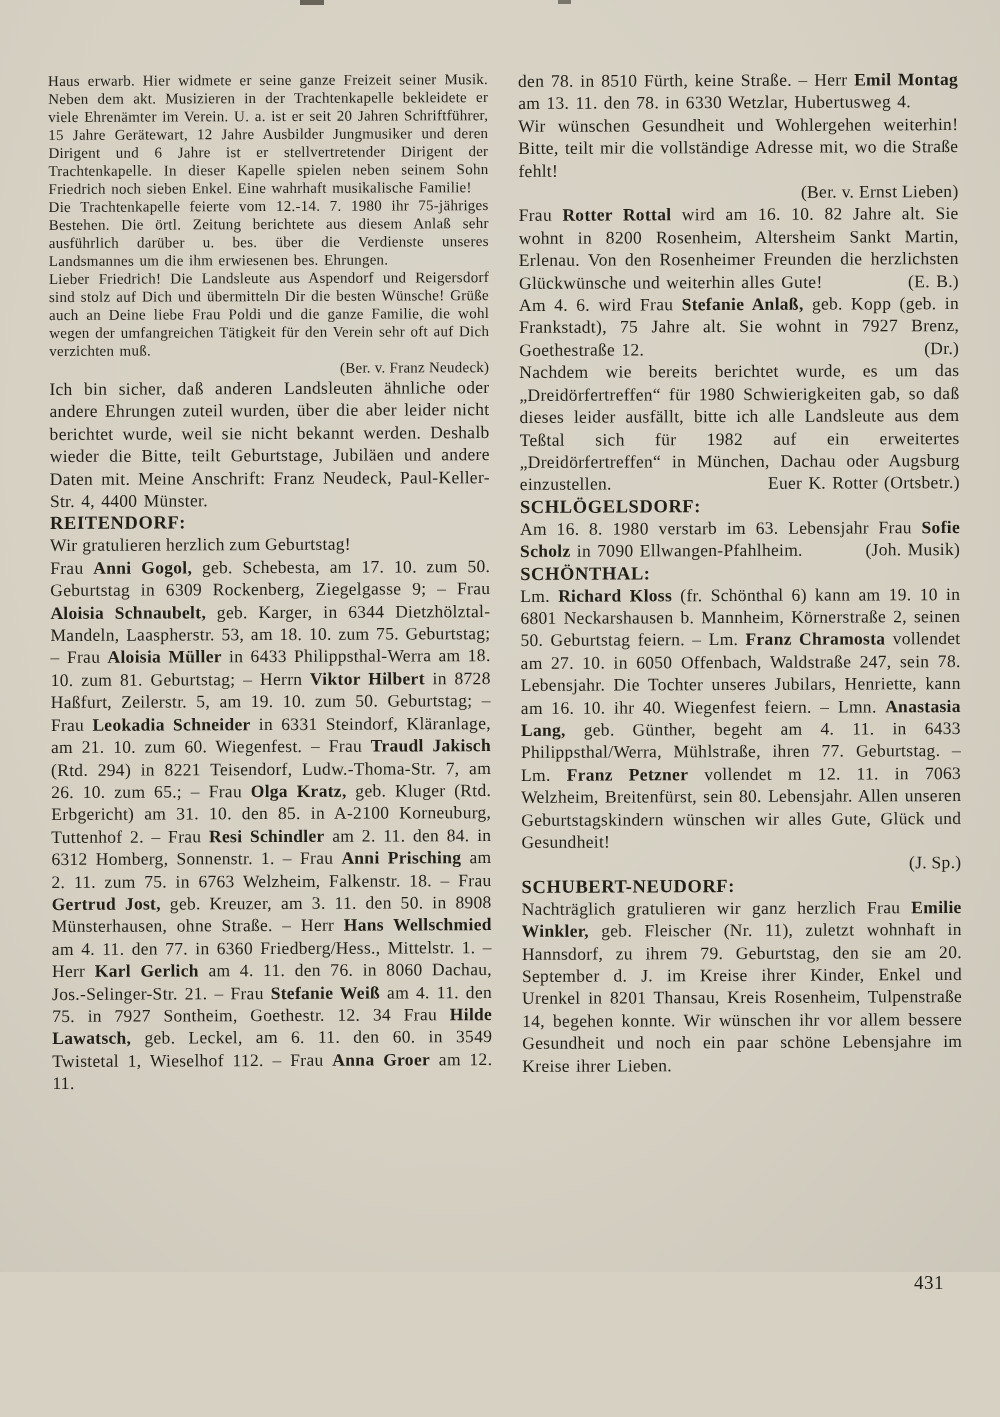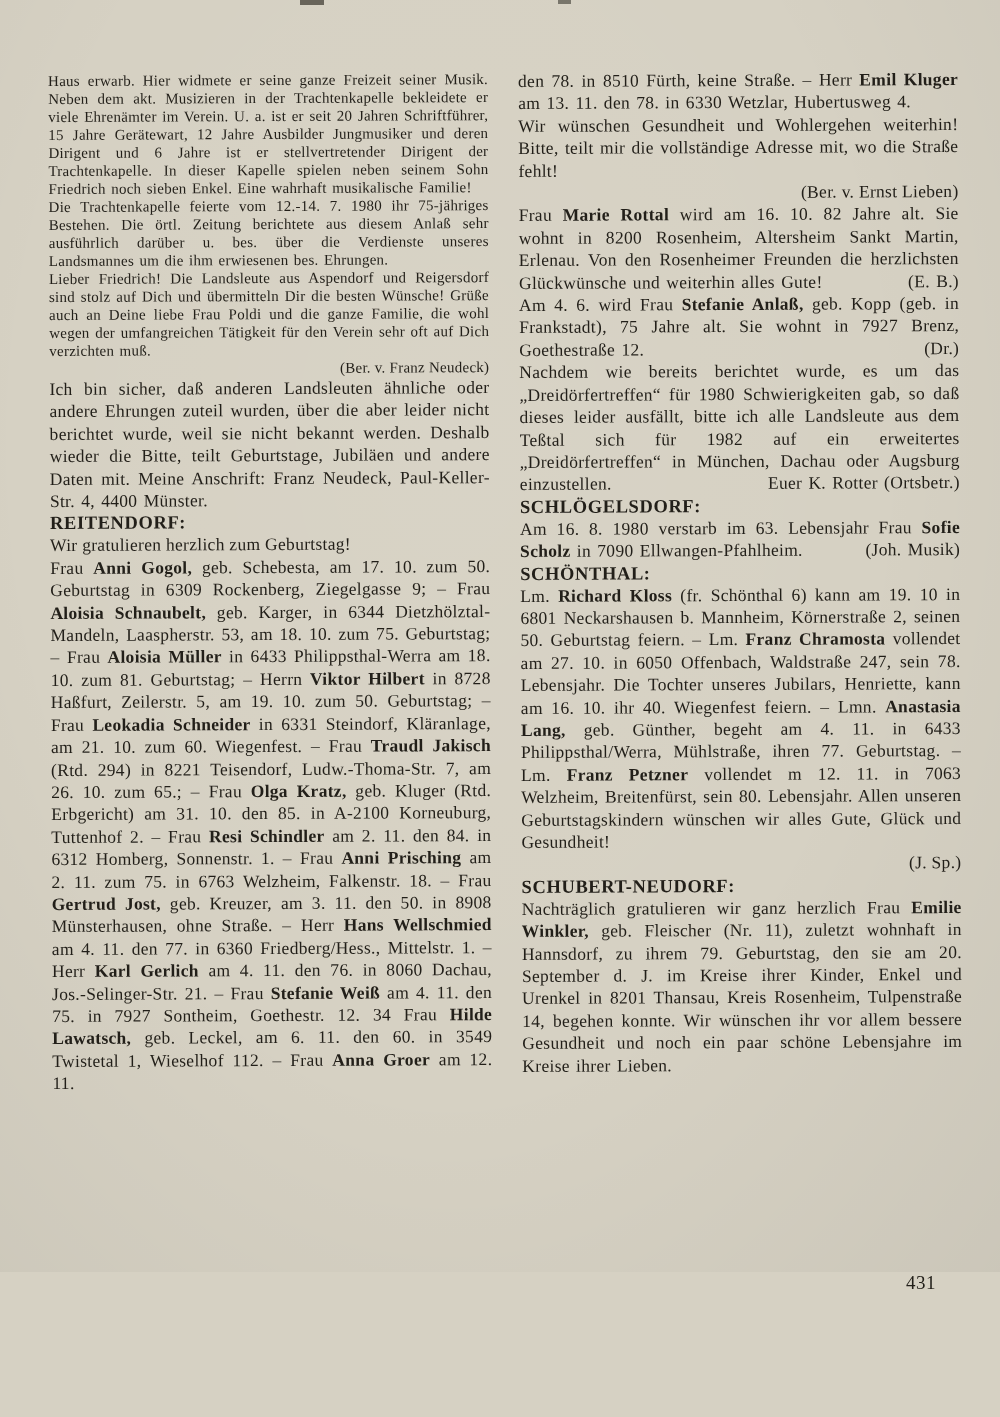--- a/index.html
+++ b/index.html
@@ -77,21 +77,21 @@
     font-size: 17.5px; line-height: 22.4px;
     text-align: right;
     letter-spacing: 0.3px;
     margin: 0 0 10px;
   }
   .fr { float: right; }
   b { font-weight: bold; }
   .page-number {
     position: absolute;
     top: 1272px;
-    right: 64px;
+    right: 56px;
     font-size: 19px;
     letter-spacing: 0.5px;
     margin-left: 19px;
   }
 </style>
 </head>
 <body>
 
 <div class="page">
   <div class="columns">
@@ -99,24 +99,24 @@
         <p class="block small"><span>Haus erwarb. Hier widmete er seine ganze Freizeit seiner Musik. Neben dem akt. Musizieren in der Trachtenkapelle bekleidete er viele Ehrenämter im Verein. U. a. ist er seit 20 Jahren Schriftführer, 15 Jahre Gerätewart, 12 Jahre Ausbilder Jungmusiker und deren Dirigent und 6 Jahre ist er stellvertretender Dirigent der Trachtenkapelle. In dieser Kapelle spielen neben seinem Sohn Friedrich noch sieben Enkel. Eine wahrhaft musikalische Familie!</span></p>
         <p class="block small"><span>Die Trachtenkapelle feierte vom 12.-14. 7. 1980 ihr 75-jähriges Bestehen. Die örtl. Zeitung berichtete aus diesem Anlaß sehr ausführlich darüber u. bes. über die Verdienste unseres Landsmannes um die ihm erwiesenen bes. Ehrungen.</span></p>
         <p class="block small"><span>Lieber Friedrich! Die Landsleute aus Aspendorf und Reigersdorf sind stolz auf Dich und übermitteln Dir die besten Wünsche! Grüße auch an Deine liebe Frau Poldi und die ganze Familie, die wohl wegen der umfangreichen Tätigkeit für den Verein sehr oft auf Dich verzichten muß.</span></p>
         <p class="block small_attribution"><span>(Ber. v. Franz Neudeck)</span></p>
         <p class="block body"><span>Ich bin sicher, daß anderen Landsleuten ähnliche oder andere Ehrungen zuteil wurden, über die aber leider nicht berichtet wurde, weil sie nicht bekannt werden. Deshalb wieder die Bitte, teilt Geburtstage, Jubiläen und andere Daten mit. Meine Anschrift: Franz Neudeck, Paul-Keller-Str. 4, 4400 Münster.</span></p>
         <p class="block heading"><span>REITENDORF:</span></p>
         <p class="block line"><span>Wir gratulieren herzlich zum Geburtstag!</span></p>
         <p class="block body"><span>Frau </span><b>Anni Gogol,</b><span> geb. Schebesta, am 17. 10. zum 50. Geburtstag in 6309 Rockenberg, Ziegelgasse 9; – Frau </span><b>Aloisia Schnaubelt,</b><span> geb. Karger, in 6344 Dietzhölztal-Mandeln, Laaspherstr. 53, am 18. 10. zum 75. Geburtstag; – Frau </span><b>Aloisia Müller</b><span> in 6433 Philippsthal-Werra am 18. 10. zum 81. Geburtstag; – Herrn </span><b>Viktor Hilbert</b><span> in 8728 Haßfurt, Zeilerstr. 5, am 19. 10. zum 50. Geburtstag; – Frau </span><b>Leokadia Schneider</b><span> in 6331 Steindorf, Kläranlage, am 21. 10. zum 60. Wiegenfest. – Frau </span><b>Traudl Jakisch</b><span> (Rtd. 294) in 8221 Teisendorf, Ludw.-Thoma-Str. 7, am 26. 10. zum 65.; – Frau </span><b>Olga Kratz,</b><span> geb. Kluger (Rtd. Erbgericht) am 31. 10. den 85. in A-2100 Korneuburg, Tuttenhof 2. – Frau </span><b>Resi Schindler</b><span> am 2. 11. den 84. in 6312 Homberg, Sonnenstr. 1. – Frau </span><b>Anni Prisching</b><span> am 2. 11. zum 75. in 6763 Welzheim, Falkenstr. 18. – Frau </span><b>Gertrud Jost,</b><span> geb. Kreuzer, am 3. 11. den 50. in 8908 Münsterhausen, ohne Straße. – Herr </span><b>Hans Wellschmied</b><span> am 4. 11. den 77. in 6360 Friedberg/Hess., Mittelstr. 1. – Herr </span><b>Karl Gerlich</b><span> am 4. 11. den 76. in 8060 Dachau, Jos.-Selinger-Str. 21. – Frau </span><b>Stefanie Weiß</b><span> am 4. 11. den 75. in 7927 Sontheim, Goethestr. 12. 34 Frau </span><b>Hilde Lawatsch,</b><span> geb. Leckel, am 6. 11. den 60. in 3549 Twistetal 1, Wieselhof 112. – Frau </span><b>Anna Groer</b><span> am 12. 11.</span></p>
       </div>
     <div class="column" id="col-right">
-        <p class="block body"><span>den 78. in 8510 Fürth, keine Straße. – Herr </span><b>Emil Kluger</b><span> am 13. 11. den 78. in 6330 Wetzlar, Hubertusweg 4.</span></p>
+        <p class="block body"><span>den 78. in 8510 Fürth, keine Straße. – Herr </span><b>Emil Montag</b><span> am 13. 11. den 78. in 6330 Wetzlar, Hubertusweg 4.</span></p>
         <p class="block body_tight"><span>Wir wünschen Gesundheit und Wohlergehen weiterhin! Bitte, teilt mir die vollständige Adresse mit, wo die Straße fehlt!</span></p>
         <p class="block attribution"><span>(Ber. v. Ernst Lieben)</span></p>
-        <p class="block body"><span>Frau </span><b>Marie Rottal</b><span> wird am 16. 10. 82 Jahre alt. Sie wohnt in 8200 Rosenheim, Altersheim Sankt Martin, Erlenau. Von den Rosenheimer Freunden die herzlichsten Glückwünsche und weiterhin alles Gute!</span><span class="fr">(E. B.)</span></p>
+        <p class="block body"><span>Frau </span><b>Rotter Rottal</b><span> wird am 16. 10. 82 Jahre alt. Sie wohnt in 8200 Rosenheim, Altersheim Sankt Martin, Erlenau. Von den Rosenheimer Freunden die herzlichsten Glückwünsche und weiterhin alles Gute!</span><span class="fr">(E. B.)</span></p>
         <p class="block body"><span>Am 4. 6. wird Frau </span><b>Stefanie Anlaß,</b><span> geb. Kopp (geb. in Frankstadt), 75 Jahre alt. Sie wohnt in 7927 Brenz, Goethestraße 12.</span><span class="fr">(Dr.)</span></p>
         <p class="block body"><span>Nachdem wie bereits berichtet wurde, es um das „Dreidörfertreffen“ für 1980 Schwierigkeiten gab, so daß dieses leider ausfällt, bitte ich alle Landsleute aus dem Teßtal sich für 1982 auf ein erweitertes „Dreidörfertreffen“ in München, Dachau oder Augsburg einzustellen.</span><span class="fr">Euer K. Rotter (Ortsbetr.)</span></p>
         <p class="block heading"><span>SCHLÖGELSDORF:</span></p>
         <p class="block body"><span>Am 16. 8. 1980 verstarb im 63. Lebensjahr Frau </span><b>Sofie Scholz</b><span> in 7090 Ellwangen-Pfahlheim.</span><span class="fr">(Joh. Musik)</span></p>
         <p class="block heading"><span>SCHÖNTHAL:</span></p>
         <p class="block body_tight"><span>Lm. </span><b>Richard Kloss</b><span> (fr. Schönthal 6) kann am 19. 10 in 6801 Neckarshausen b. Mannheim, Körnerstraße 2, seinen 50. Geburtstag feiern. – Lm. </span><b>Franz Chramosta</b><span> vollendet am 27. 10. in 6050 Offenbach, Waldstraße 247, sein 78. Lebensjahr. Die Tochter unseres Jubilars, Henriette, kann am 16. 10. ihr 40. Wiegenfest feiern. – Lmn. </span><b>Anastasia Lang,</b><span> geb. Günther, begeht am 4. 11. in 6433 Philippsthal/Werra, Mühlstraße, ihren 77. Geburtstag. – Lm. </span><b>Franz Petzner</b><span> vollendet m 12. 11. in 7063 Welzheim, Breitenfürst, sein 80. Lebensjahr. Allen unseren Geburtstagskindern wünschen wir alles Gute, Glück und Gesundheit!</span></p>
         <p class="block attribution"><span>(J. Sp.)</span></p>
         <p class="block heading"><span>SCHUBERT-NEUDORF:</span></p>
         <p class="block body"><span>Nachträglich gratulieren wir ganz herzlich Frau </span><b>Emilie Winkler,</b><span> geb. Fleischer (Nr. 11), zuletzt wohnhaft in Hannsdorf, zu ihrem 79. Geburtstag, den sie am 20. September d. J. im Kreise ihrer Kinder, Enkel und Urenkel in 8201 Thansau, Kreis Rosenheim, Tulpenstraße 14, begehen konnte. Wir wünschen ihr vor allem bessere Gesundheit und noch ein paar schöne Lebensjahre im Kreise ihrer Lieben.</span></p>
       </div>

